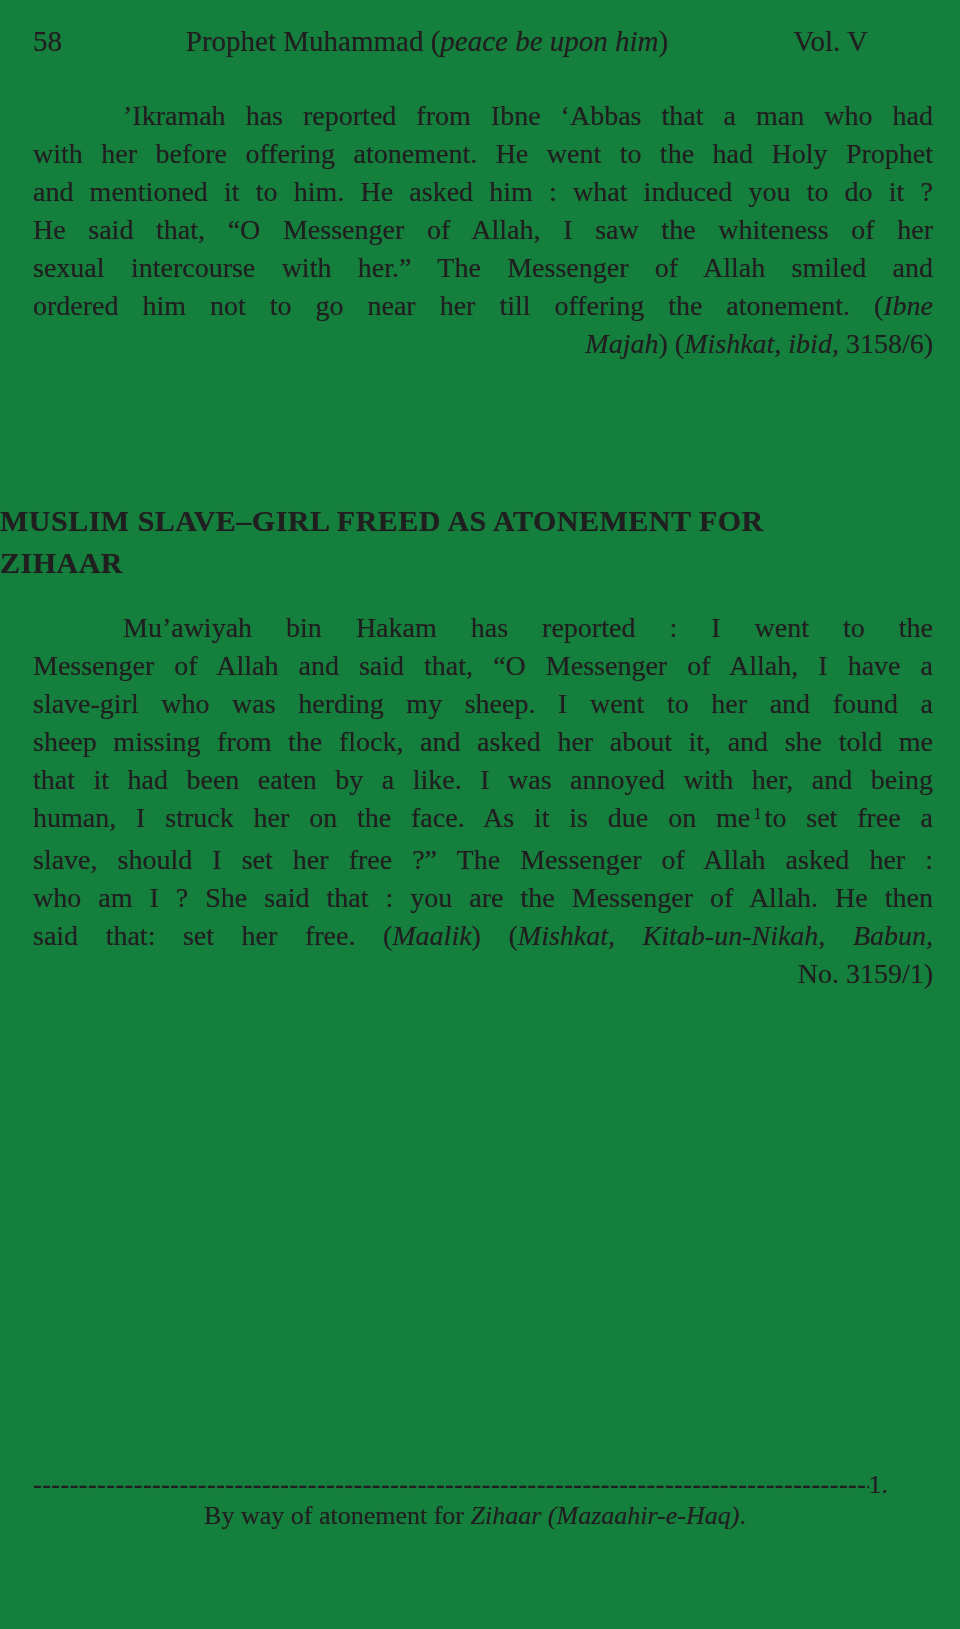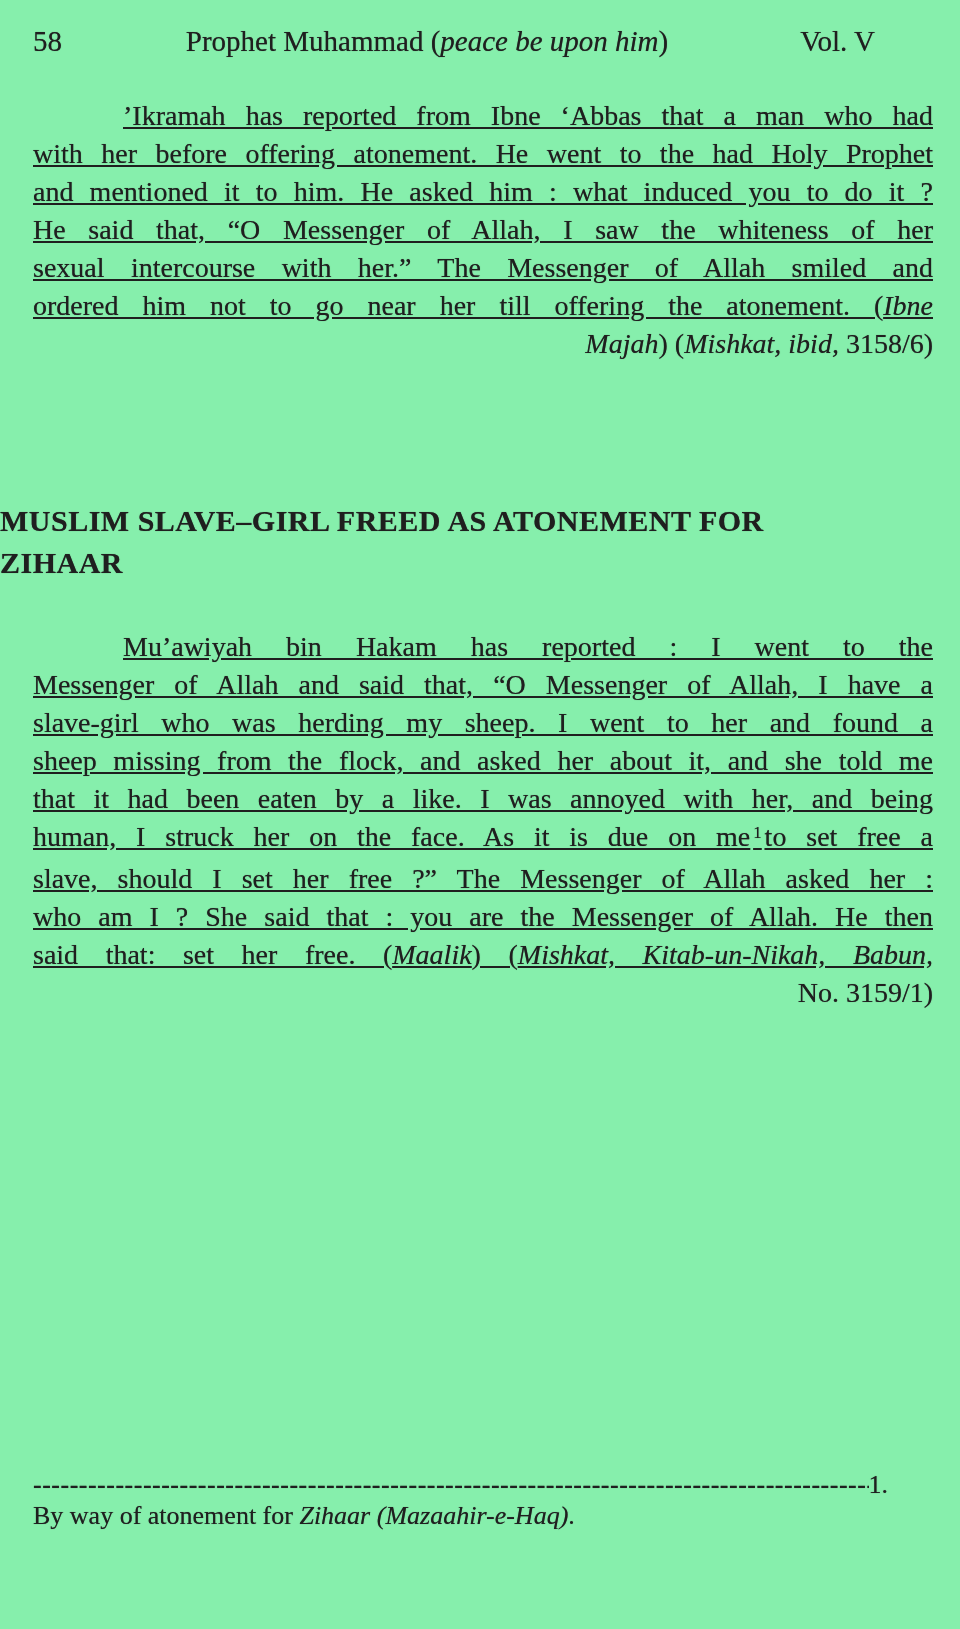--- a/index.html
+++ b/index.html
@@ -5,21 +5,21 @@
   html, body {
     margin: 0;
     padding: 0;
     background: #e8e8e8;
   }
   .page {
     position: relative;
     width: 960px;
     height: 1629px;
     margin: 0 auto;
-    background: #86efac;
+    background: #15803d;
     overflow: hidden;
     font-family: "Liberation Serif", "DejaVu Serif", serif;
     color: #1f1f1f;
     text-shadow: 0 0 0.7px rgba(45,45,45,0.75);
   }
   
   .header {
     position: absolute;
     top: 22px;
     left: 0;
@@ -35,42 +35,41 @@
   }
   .header-title {
     position: absolute;
     left: 427px;
     top: 0;
     transform: translateX(-50%);
     white-space: nowrap;
   }
   .volume-label {
     position: absolute;
-    right: 85px;
+    right: 92px;
     top: 0;
   }
   
   .para {
     position: absolute;
     left: 33px;
     width: 900px;
     font-size: 28px;
     line-height: 38px;
   }
   .para-1 { top: 97px; }
-  .para-2 { top: 628px; }
+  .para-2 { top: 609px; }
   .line {
     text-align: right;
     text-justify: inter-word;
     white-space: normal;
   }
   .line.j {
     text-align: justify;
     text-align-last: justify;
-    text-decoration: underline;
   }
   .line.ind { text-indent: 90px; }
   .i { font-style: italic; }
   .sup {
     font-size: 0.6em;
     position: relative;
     top: -0.5em;
     padding: 0 3px;
   }
   
@@ -100,24 +99,25 @@
     flex: 1;
     overflow: hidden;
     white-space: nowrap;
     font-weight: bold;
     letter-spacing: 0.5px;
   }
   .footnote-number { flex: 0 0 auto; }
   .footnote-text {
     position: absolute;
     top: 1500px;
-    left: 33px;
+    left: 25px;
     width: 900px;
     font-size: 26px;
     line-height: 32px;
+    text-align: center;
   }
 </style>
 </head>
 <body>
 
 <div class="page">
 
   <div class="header">
     <span class="page-number">58</span>
     <span class="header-title"><span>Prophet Muhammad (</span><span class="i">peace be upon him</span><span>)</span></span>

